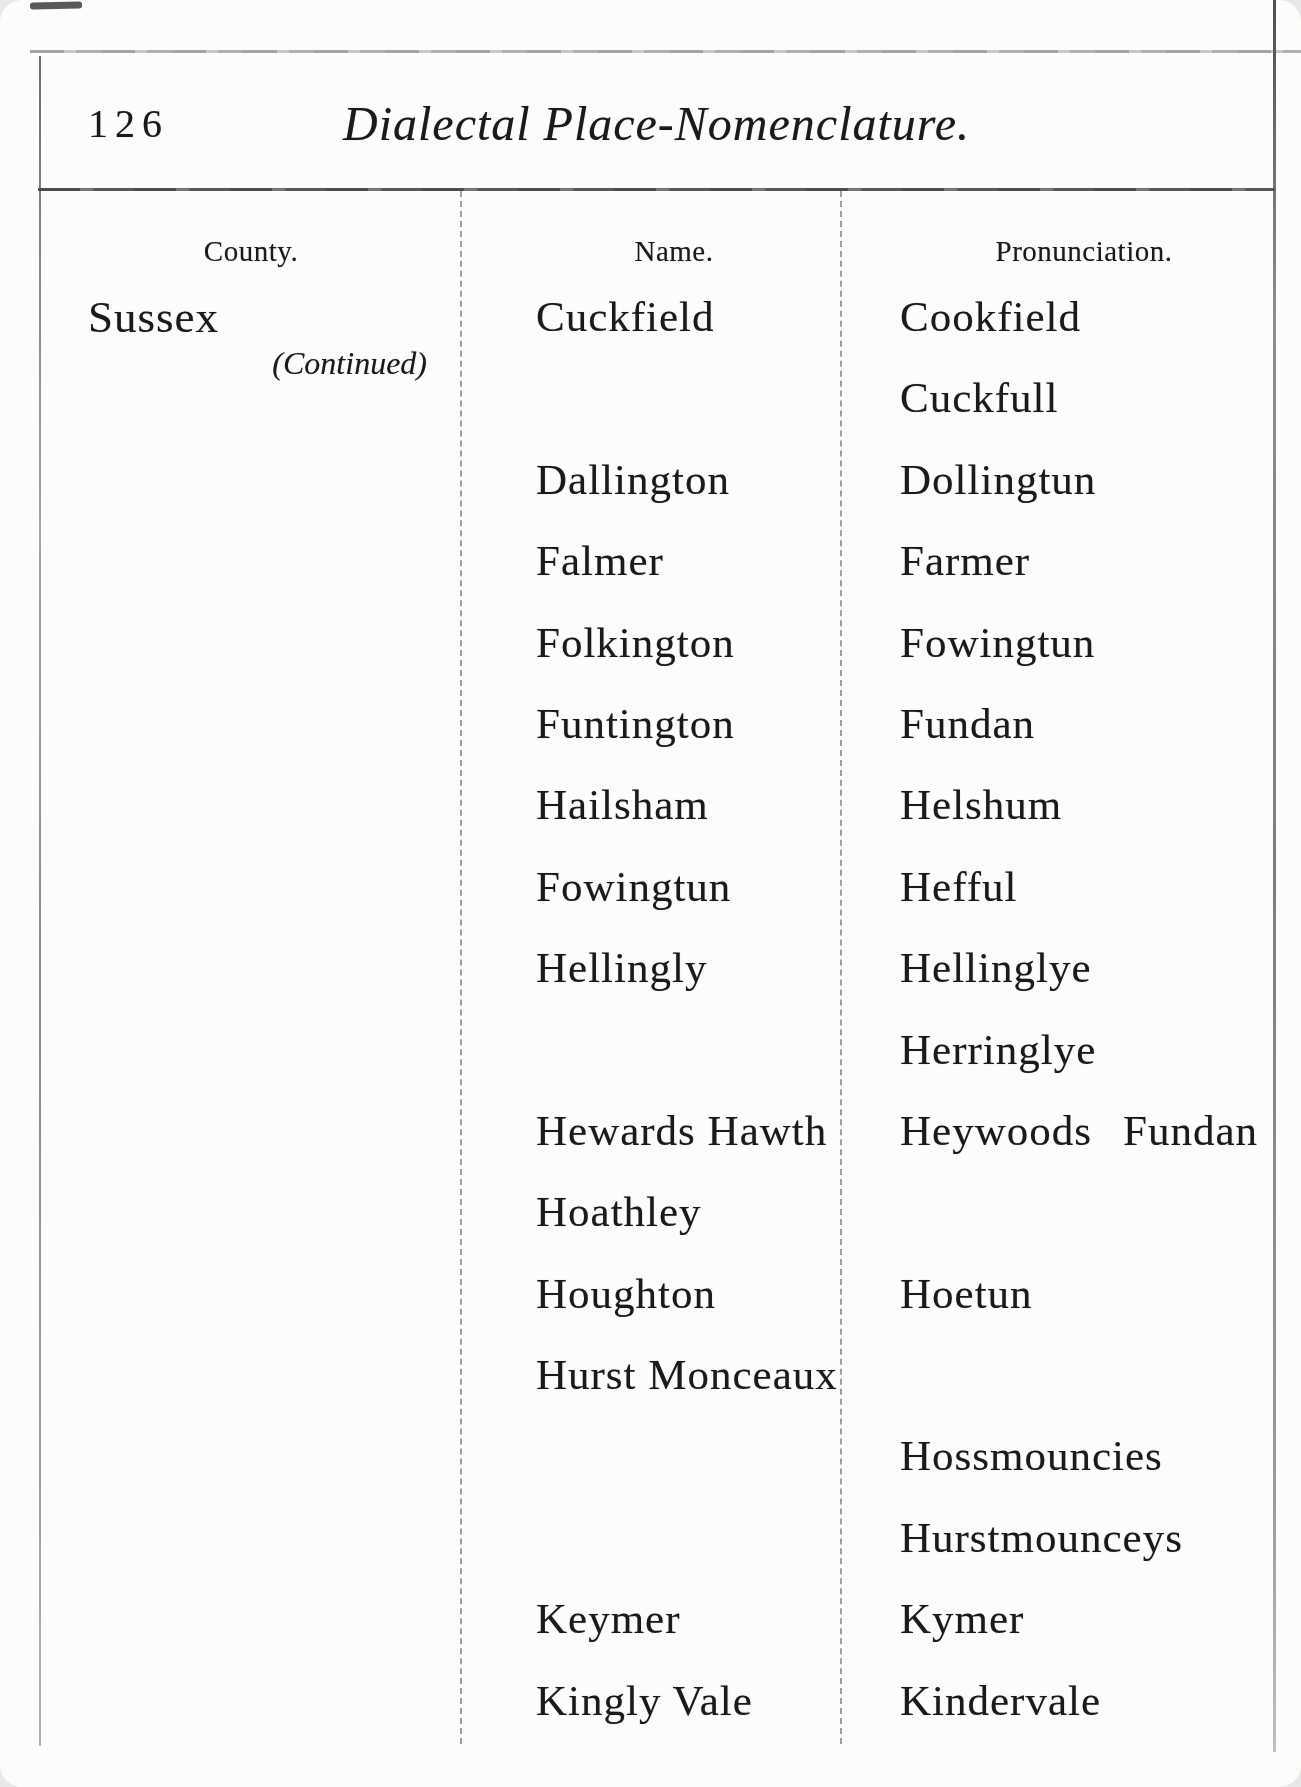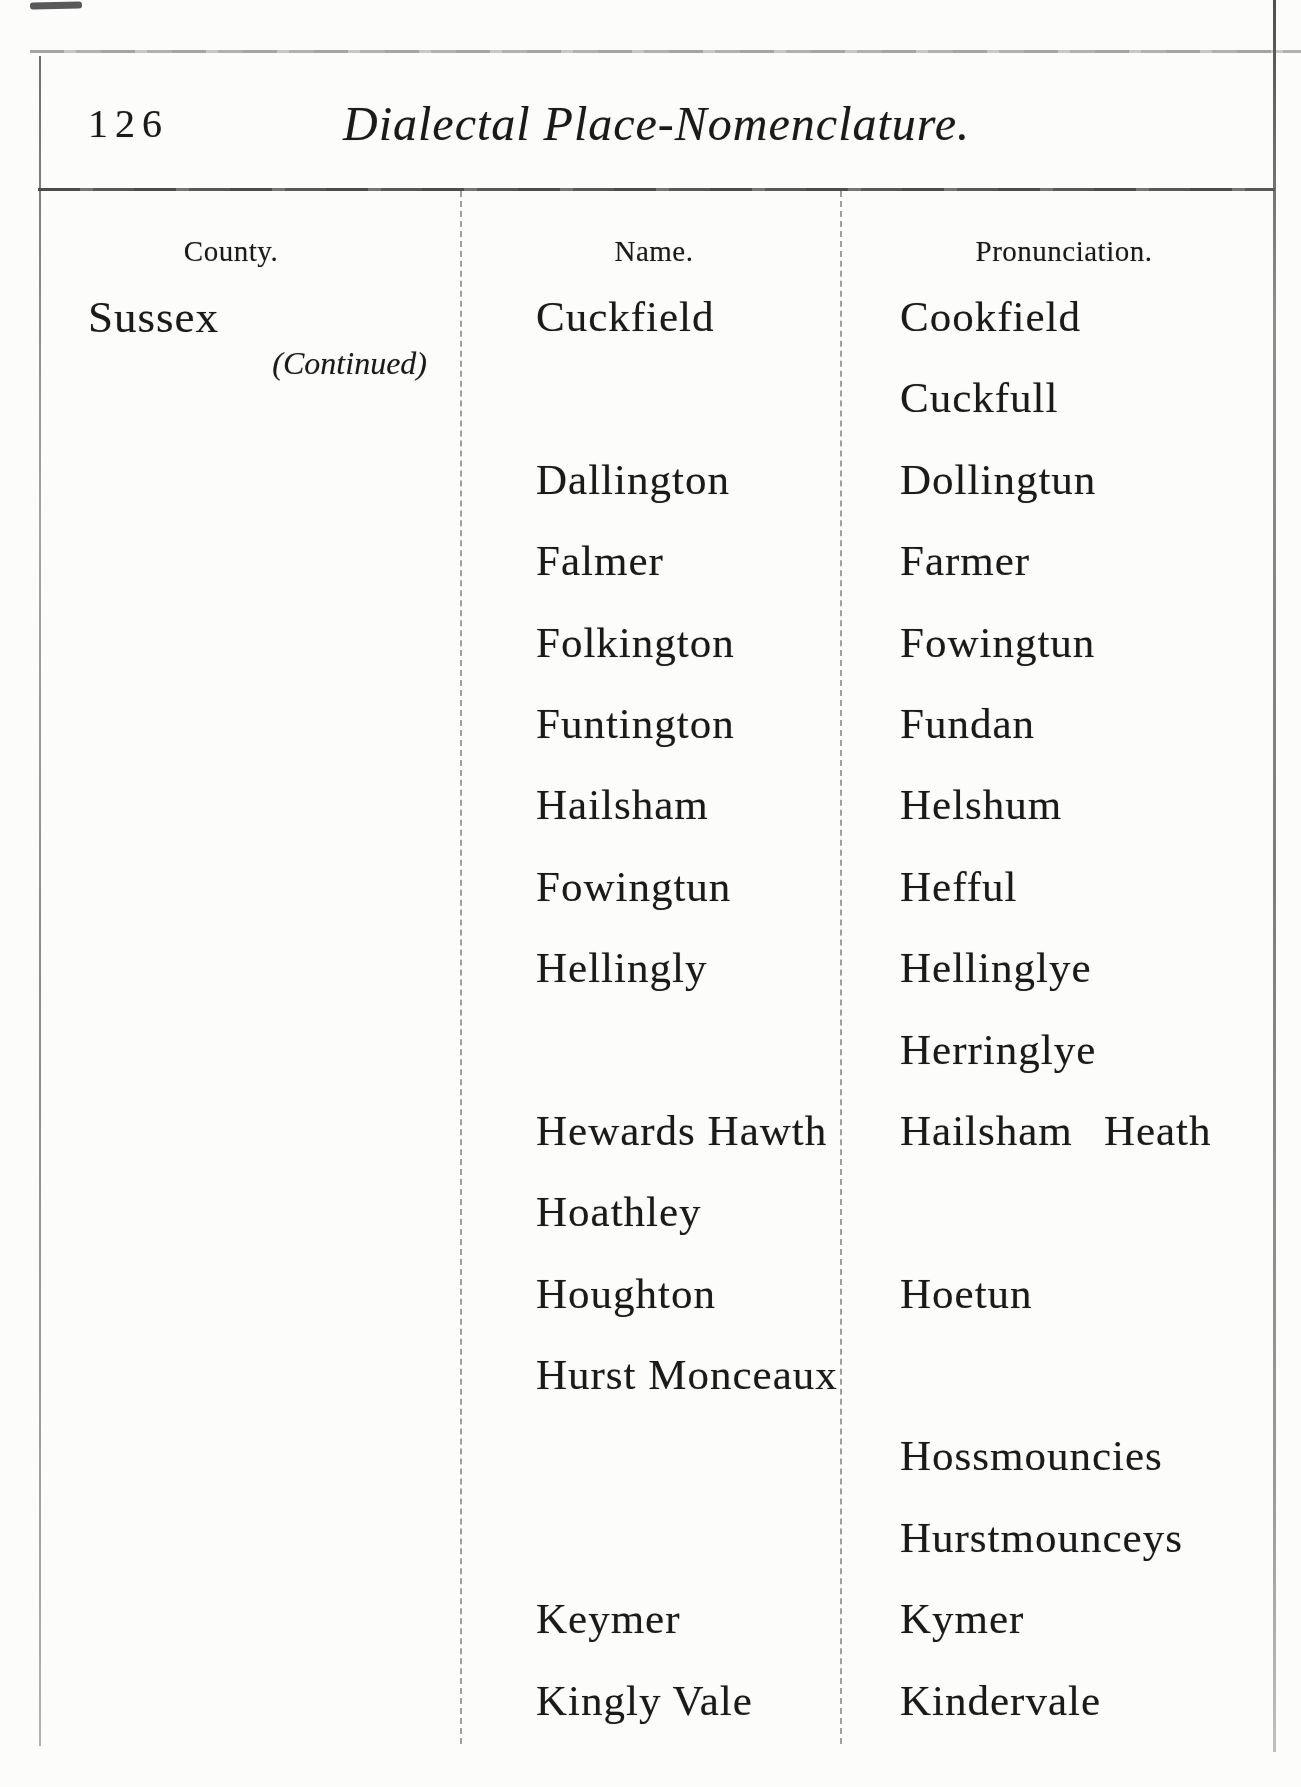--- a/index.html
+++ b/index.html
@@ -9,20 +9,21 @@
   }
   .page {
     position: relative;
     width: 1301px;
     height: 1787px;
     background: #fcfcfa;
     font-family: "Liberation Serif", "DejaVu Serif", serif;
     color: #1a1a1a;
     overflow: hidden;
     text-shadow: 0 0 1px rgba(10,10,10,0.35);
+    border-radius: 22px;
   }
 
   
   .frame-top {
     position: absolute;
     left: 30px; top: 50px;
     width: 1271px; height: 3px;
     background: repeating-linear-gradient(90deg, #9b9b9b 0 34px, #c2c2c0 34px 46px, #a8a8a6 46px 71px);
     opacity: 0.9;
   }
@@ -74,20 +75,21 @@
 
   
   .col-head {
     position: absolute;
     top: 233px;
     transform: translateX(-50%);
     font-size: 29px;
     line-height: 36px;
     letter-spacing: 0.5px;
     white-space: nowrap;
+    margin-left: 20px;
   }
   .head-county { left: 231px; }
   .head-name   { left: 654px; }
   .head-pron   { left: 1064px; }
 
   
   .county-name {
     position: absolute;
     left: 88px; top: 291px;
     font-size: 45px;
@@ -194,21 +196,21 @@
       <div class="row">
         <span class="cell name">Hellingly</span>
         <span class="cell pron">Hellinglye</span>
       </div>
       <div class="row">
         <span class="cell name"></span>
         <span class="cell pron">Herringlye</span>
       </div>
       <div class="row">
         <span class="cell name">Hewards Hawth</span>
-        <span class="cell pron">Hailsham Heath</span>
+        <span class="cell pron">Heywoods Fundan</span>
       </div>
       <div class="row">
         <span class="cell name">Hoathley</span>
       </div>
       <div class="row">
         <span class="cell name">Houghton</span>
         <span class="cell pron">Hoetun</span>
       </div>
       <div class="row">
         <span class="cell name">Hurst Monceaux</span>

